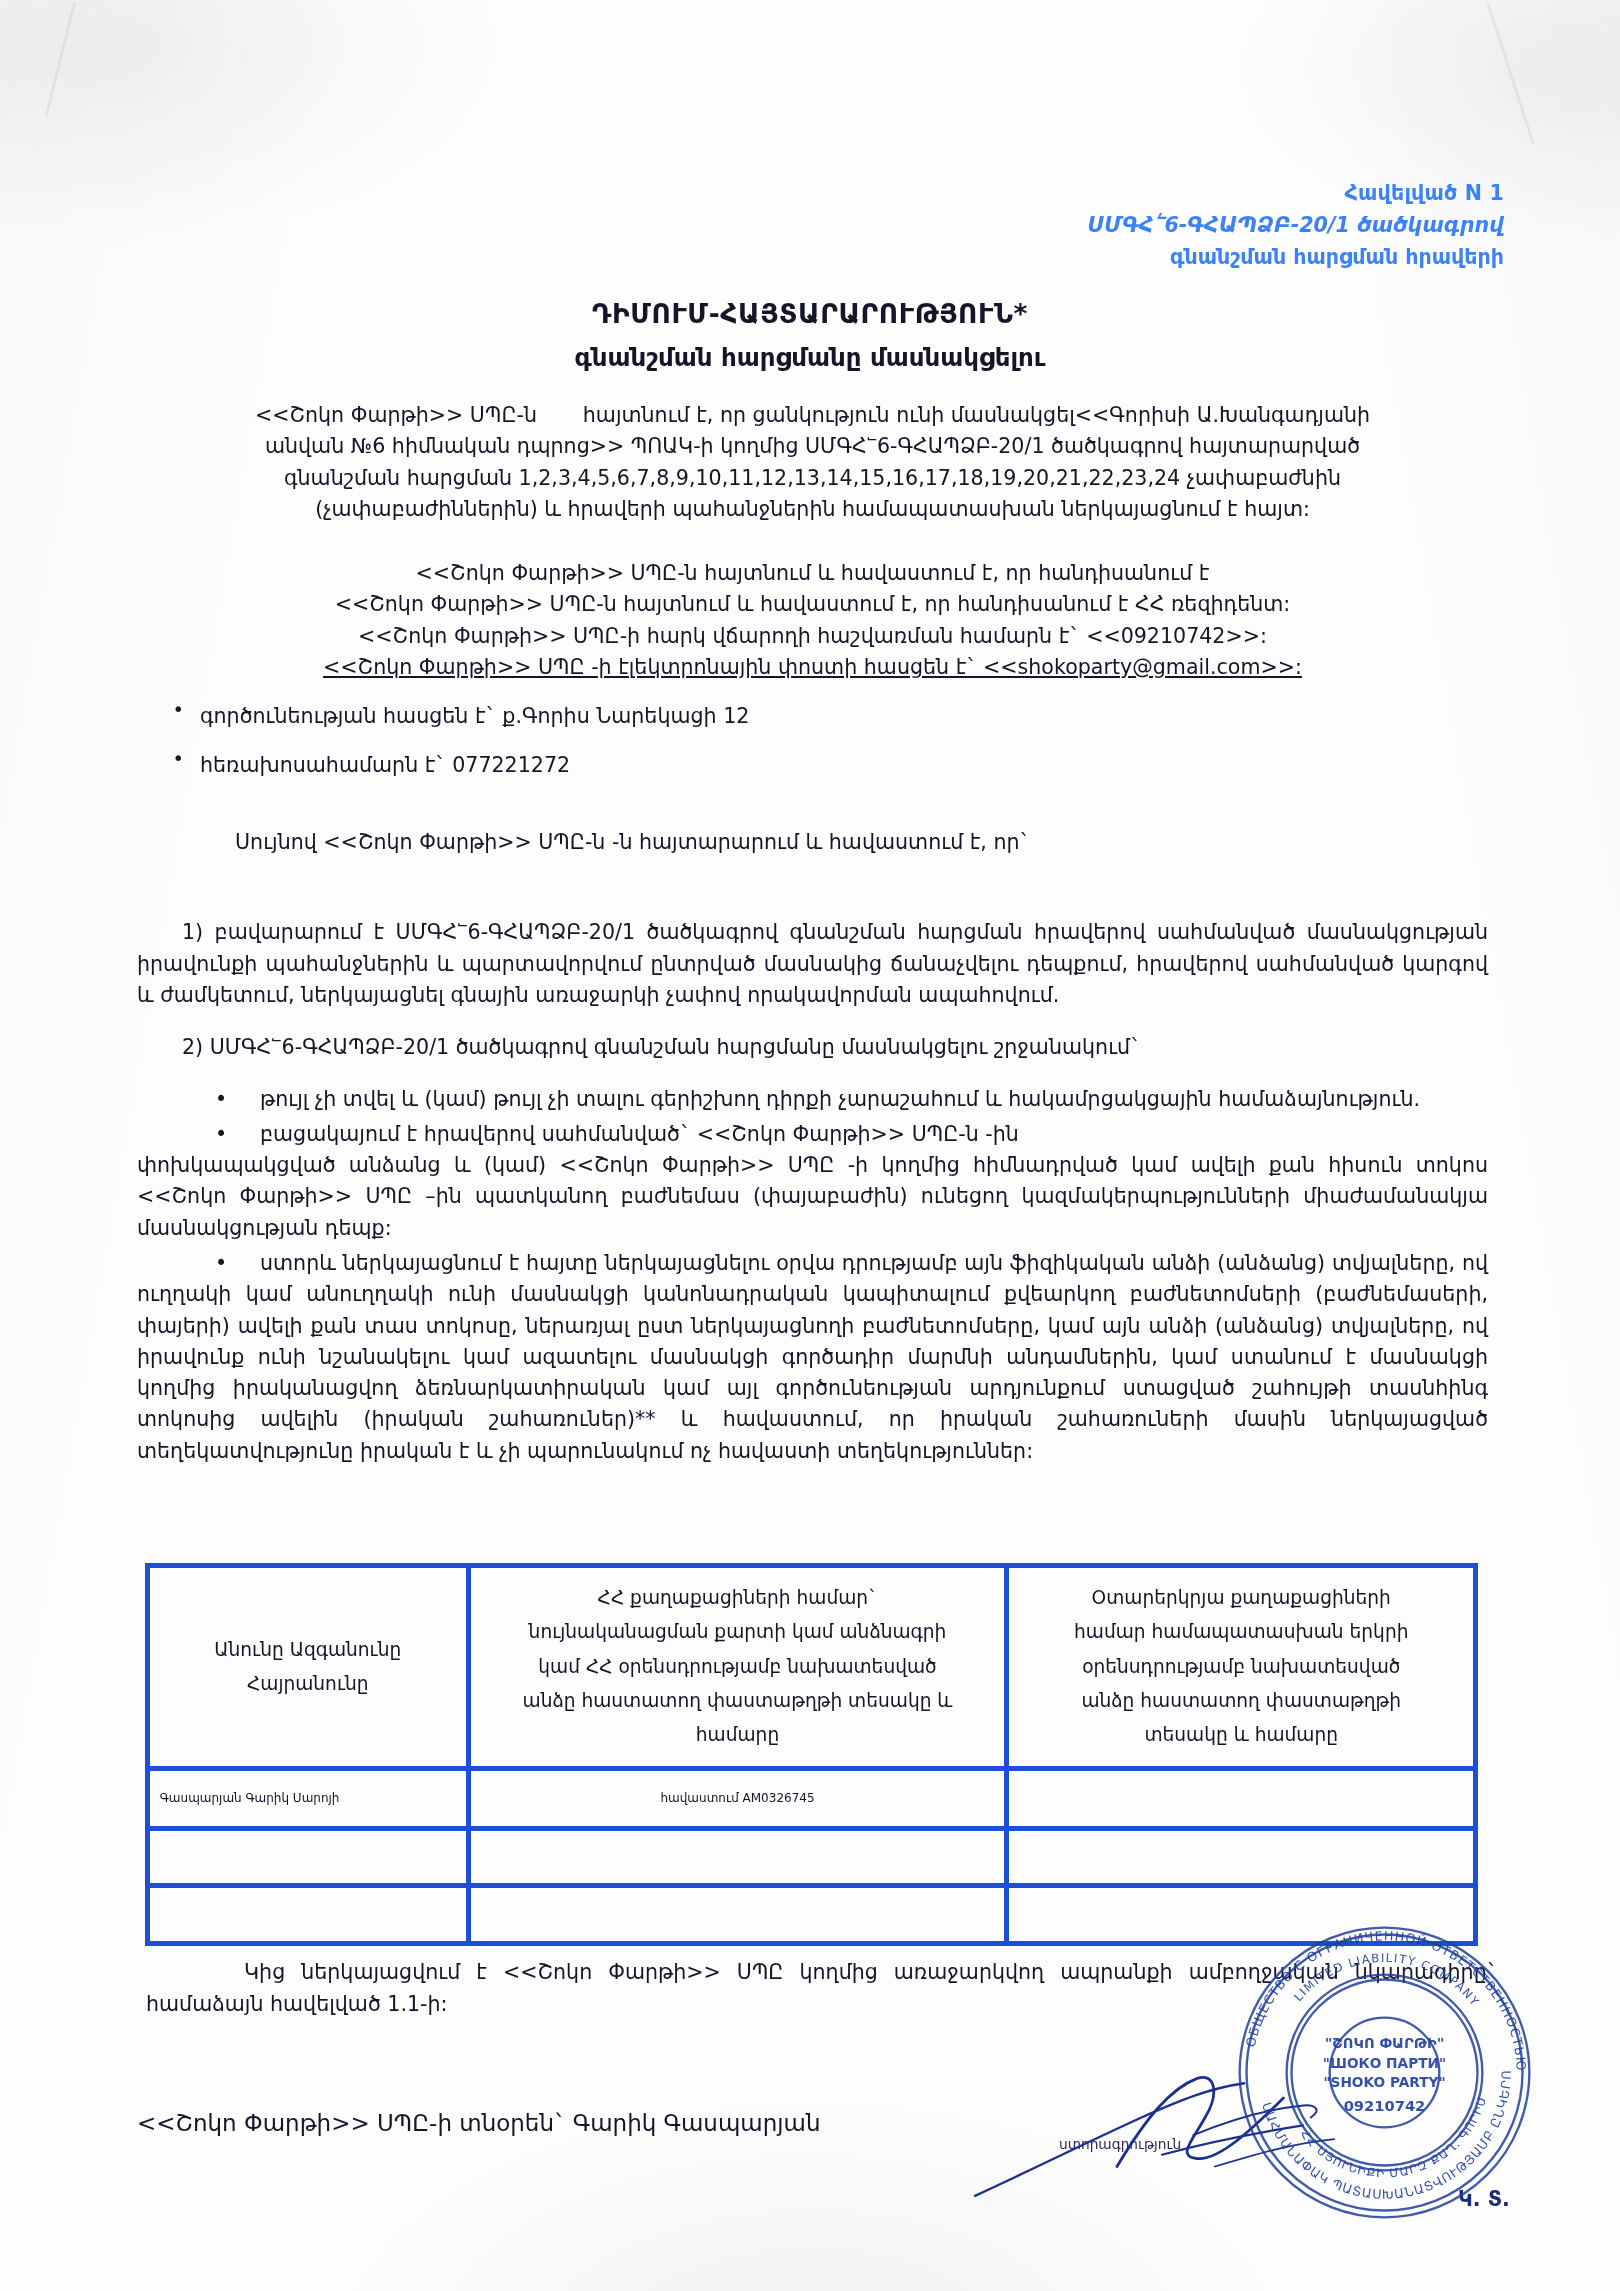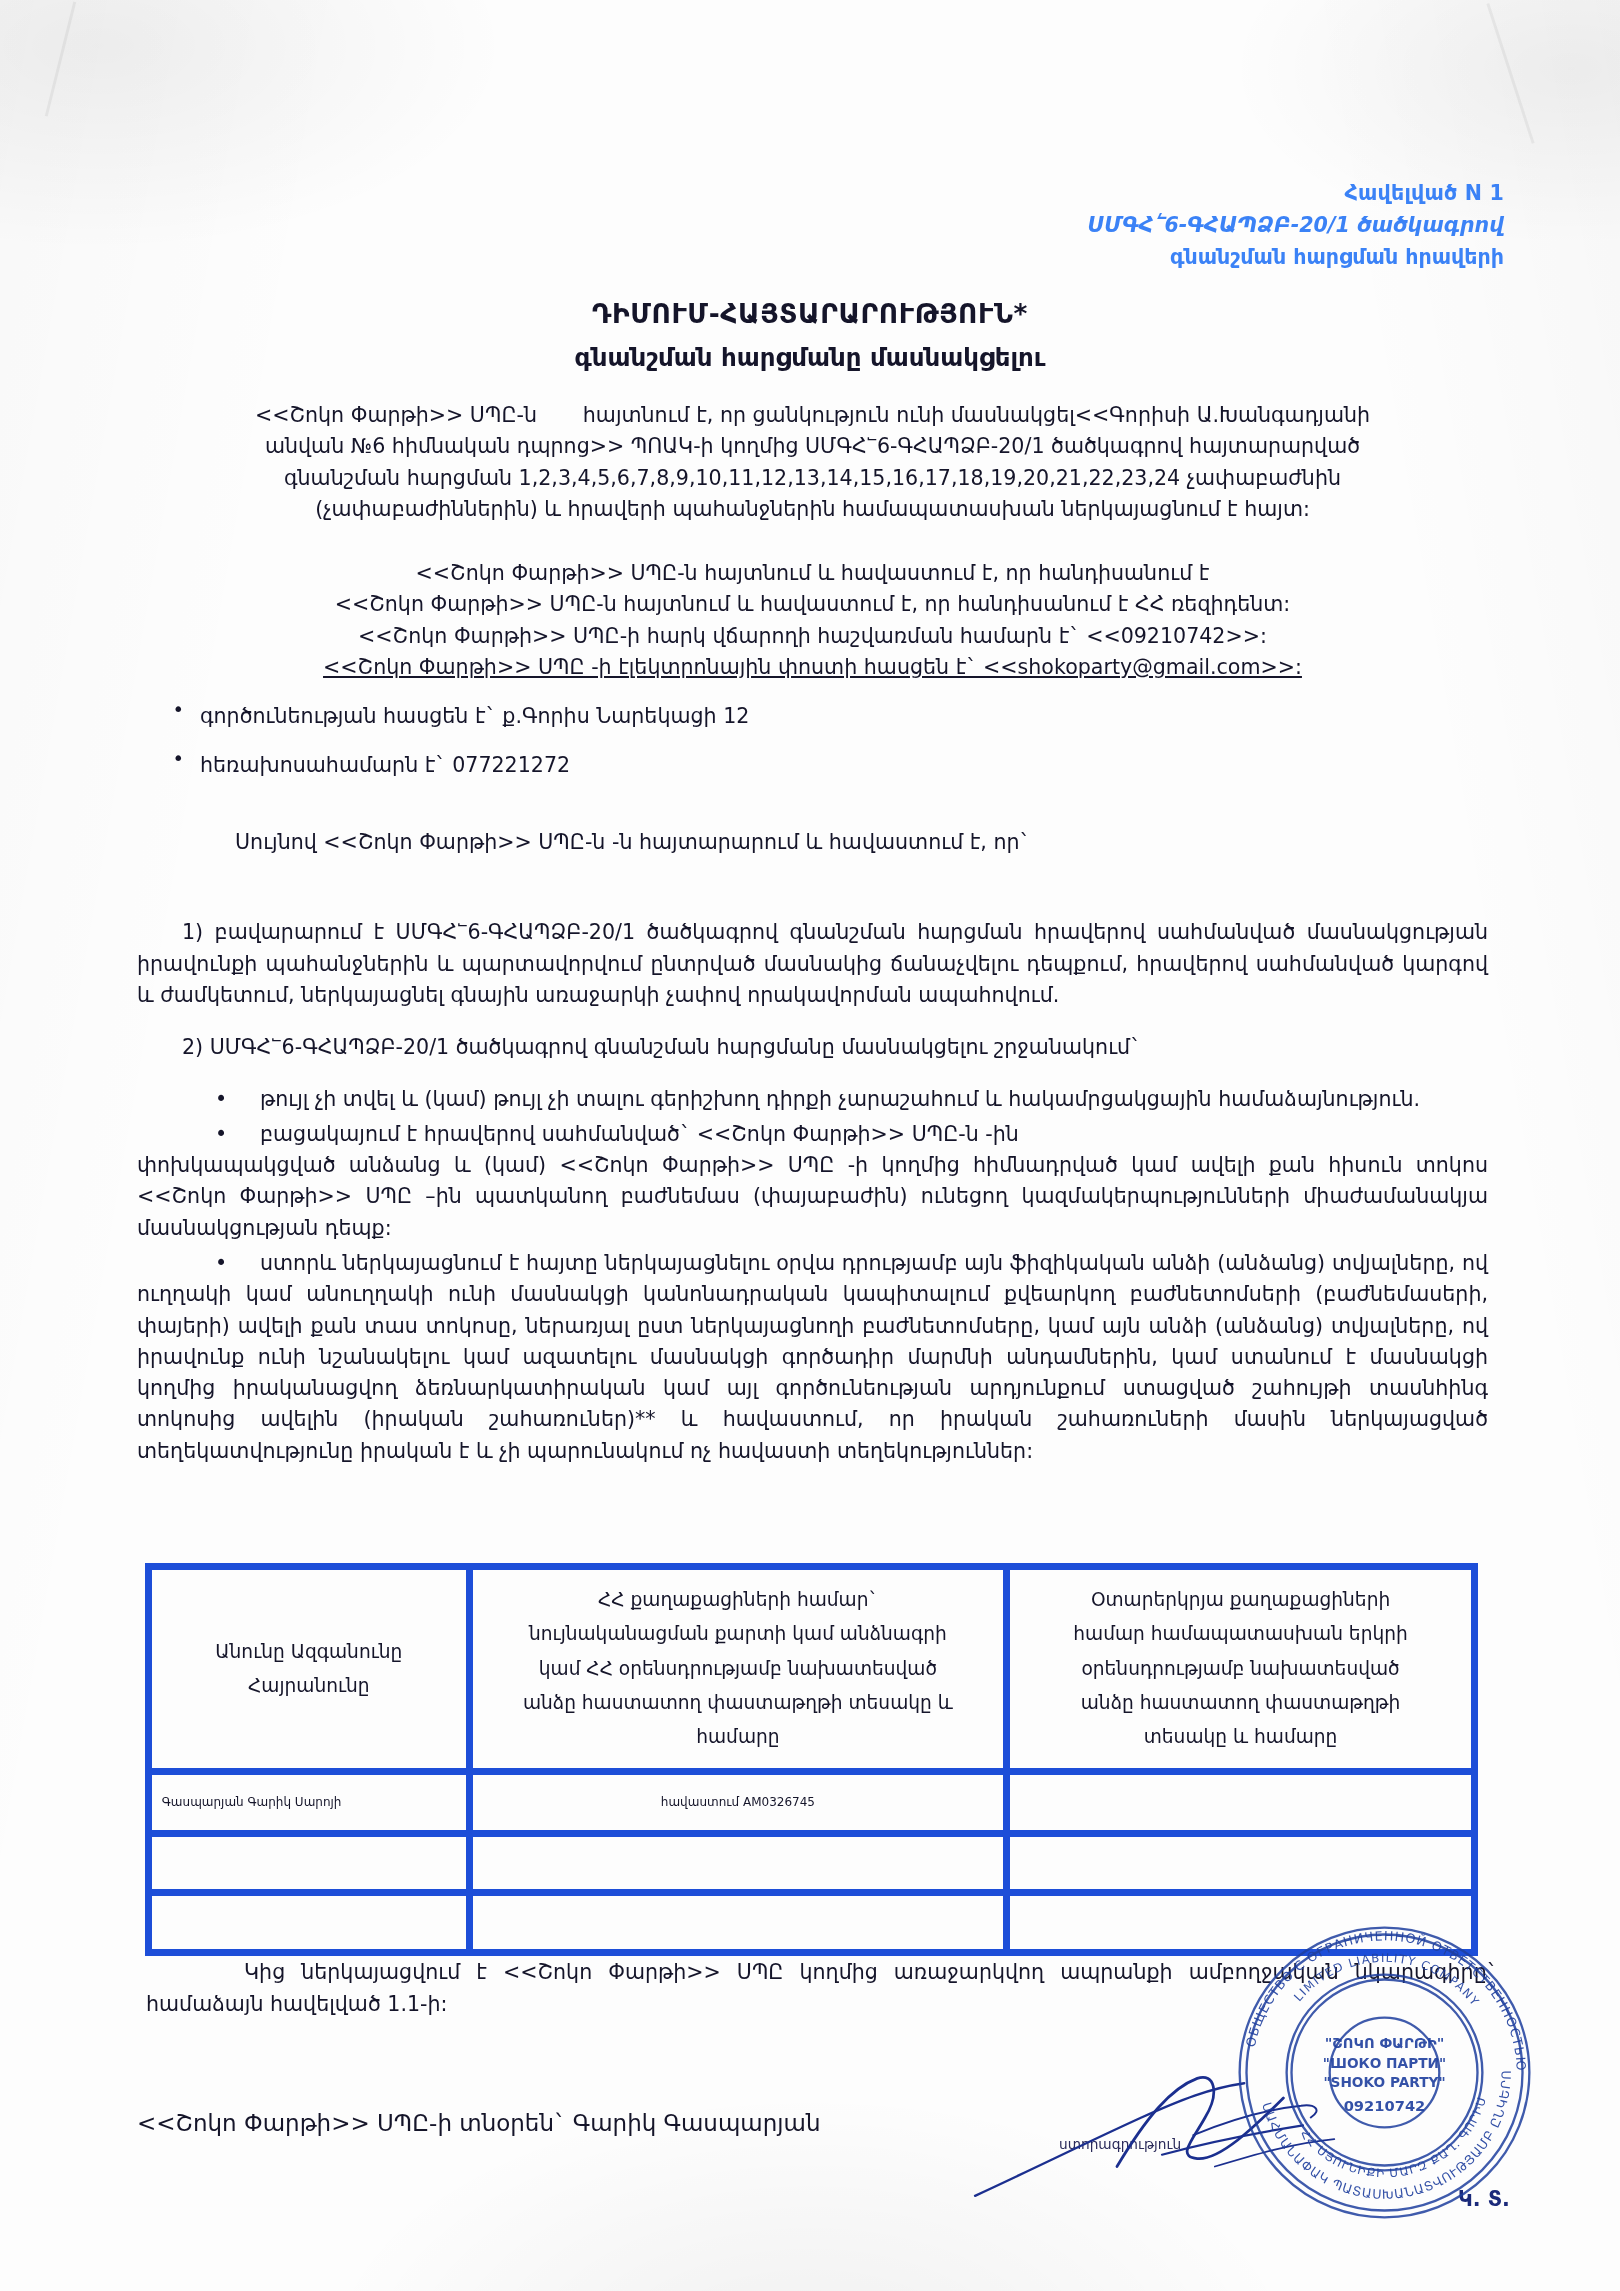--- a/index.html
+++ b/index.html
@@ -128,21 +128,21 @@
 
   table.persons {
     position: absolute;
     left: 145px;
     top: 1563px;
     width: 1333px;
     border-collapse: collapse;
     font-size: 18.6px;
   }
   table.persons td {
-    border: 7px solid #1d4ed8;
+    border: 5px solid #1d4ed8;
     padding: 5.9px 9.8px;
     vertical-align: middle;
   }
   table.persons td.head {
     text-align: center;
     line-height: 1.85;
     height: 186px;
     vertical-align: middle;
   }
   table.persons td.c1 { width: 314px; }

